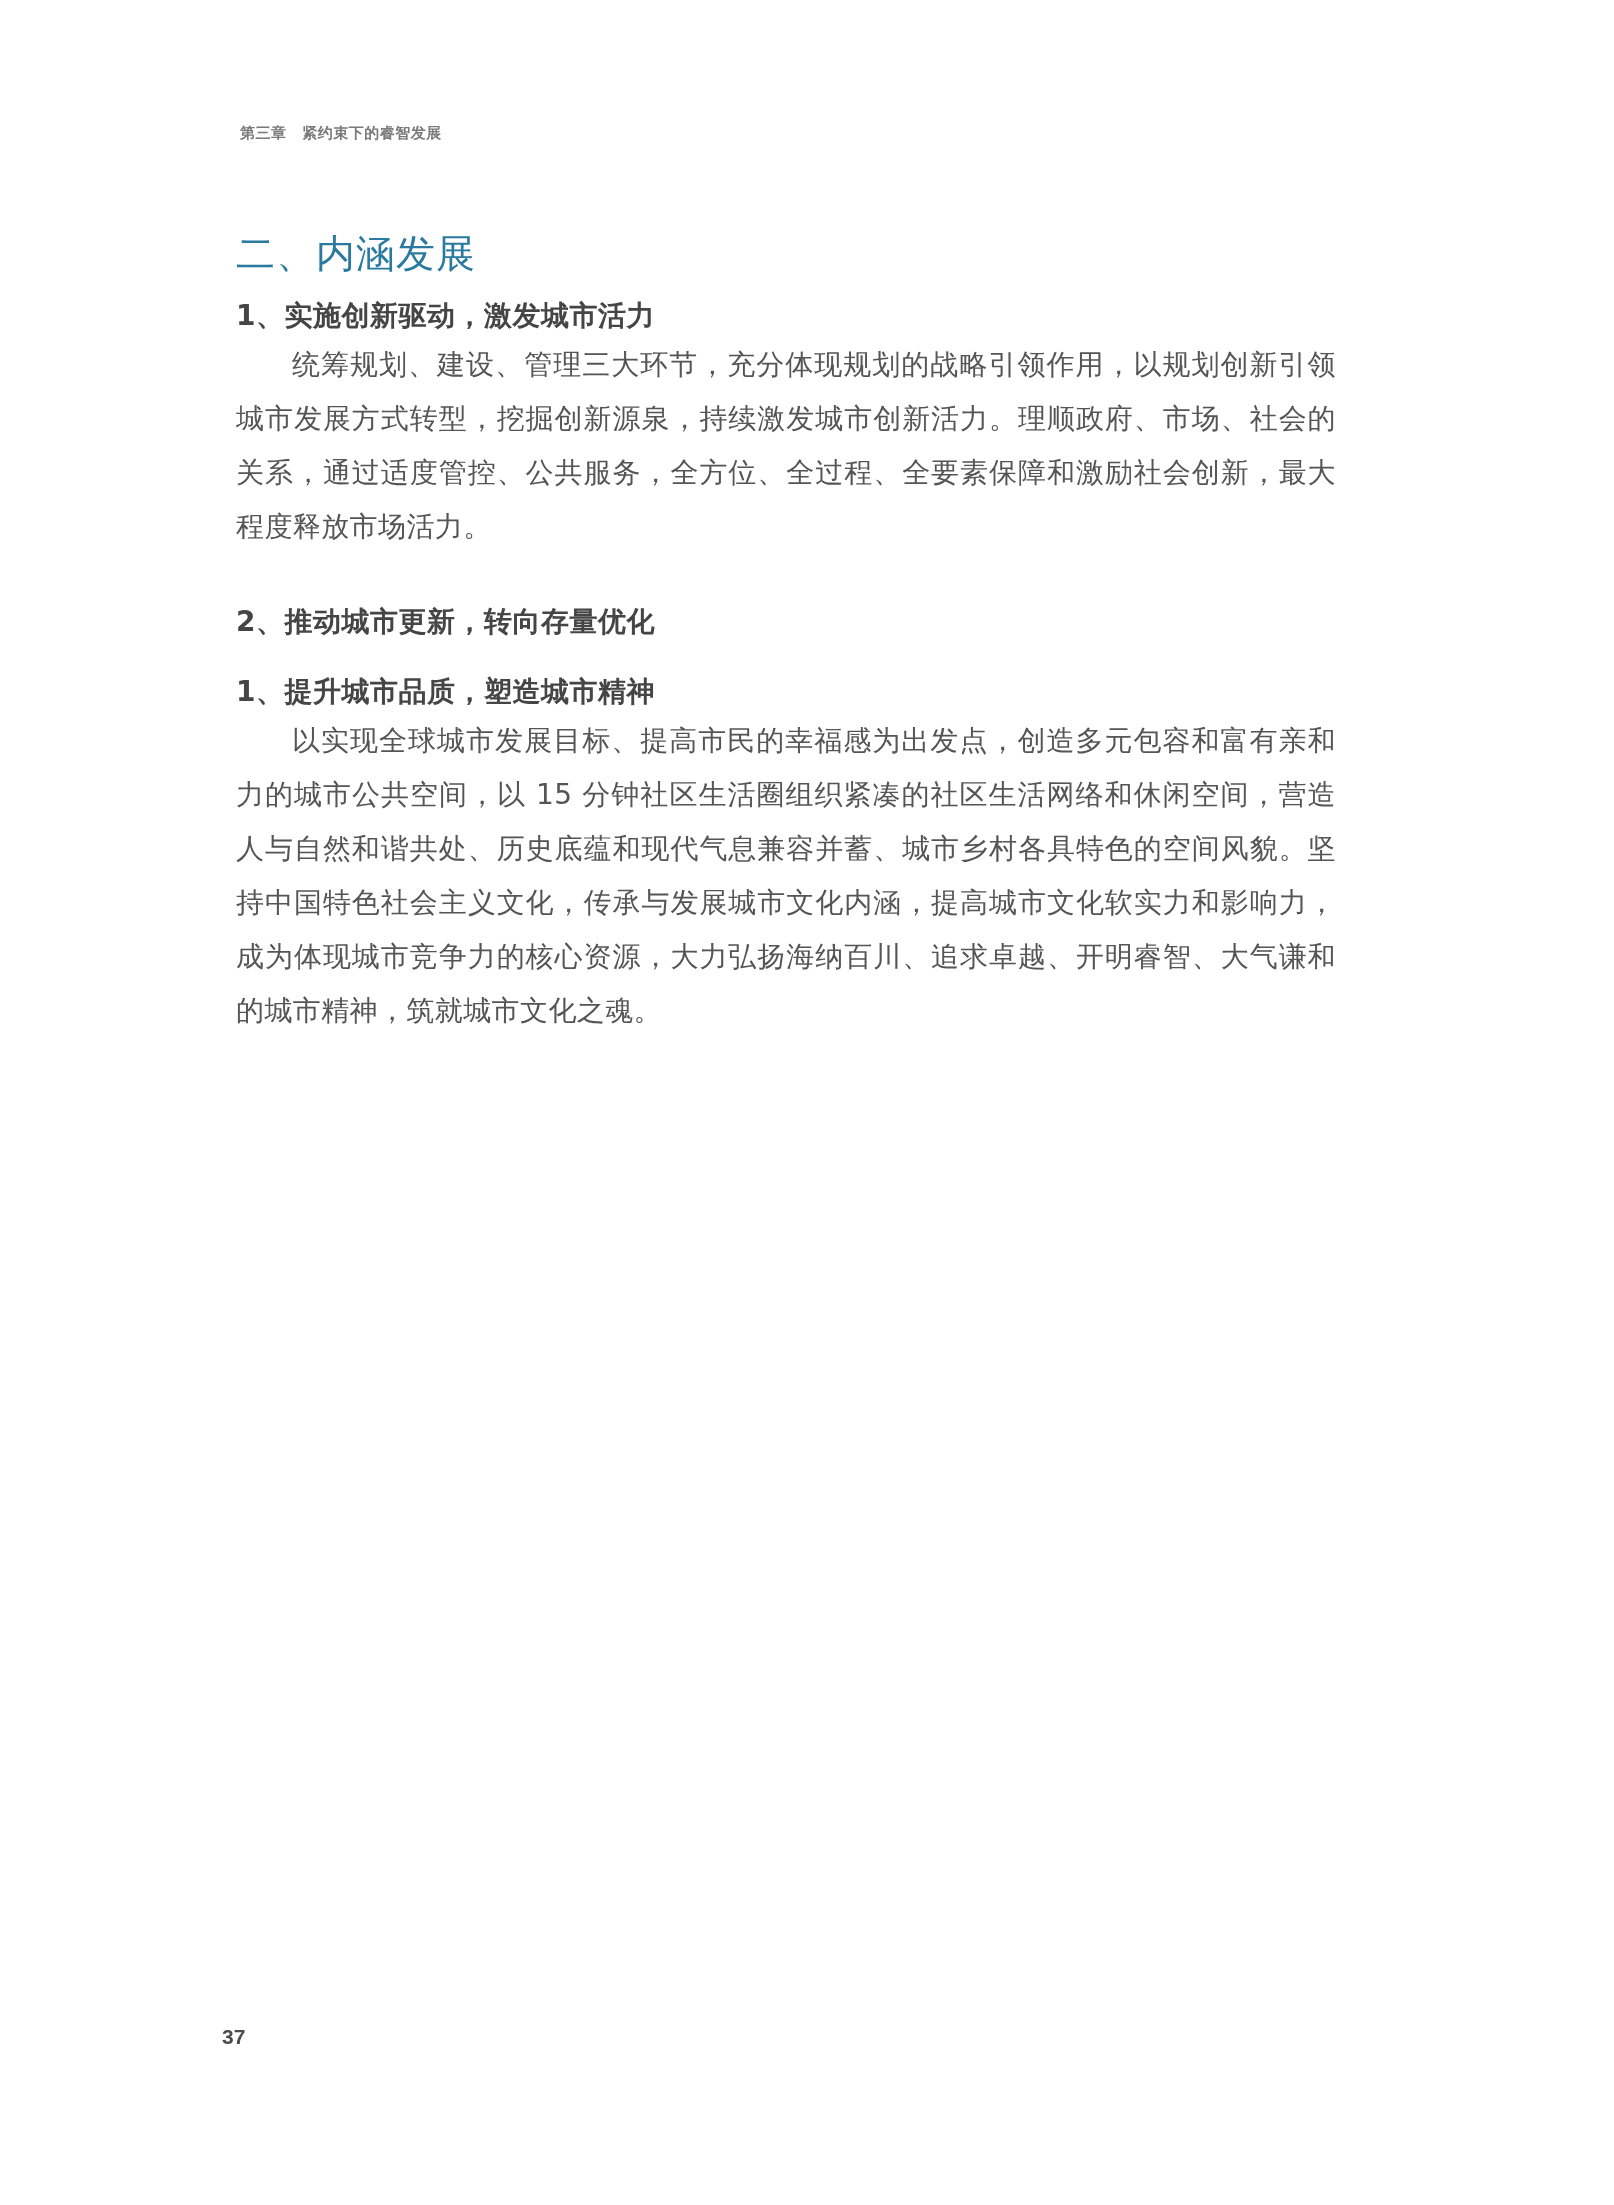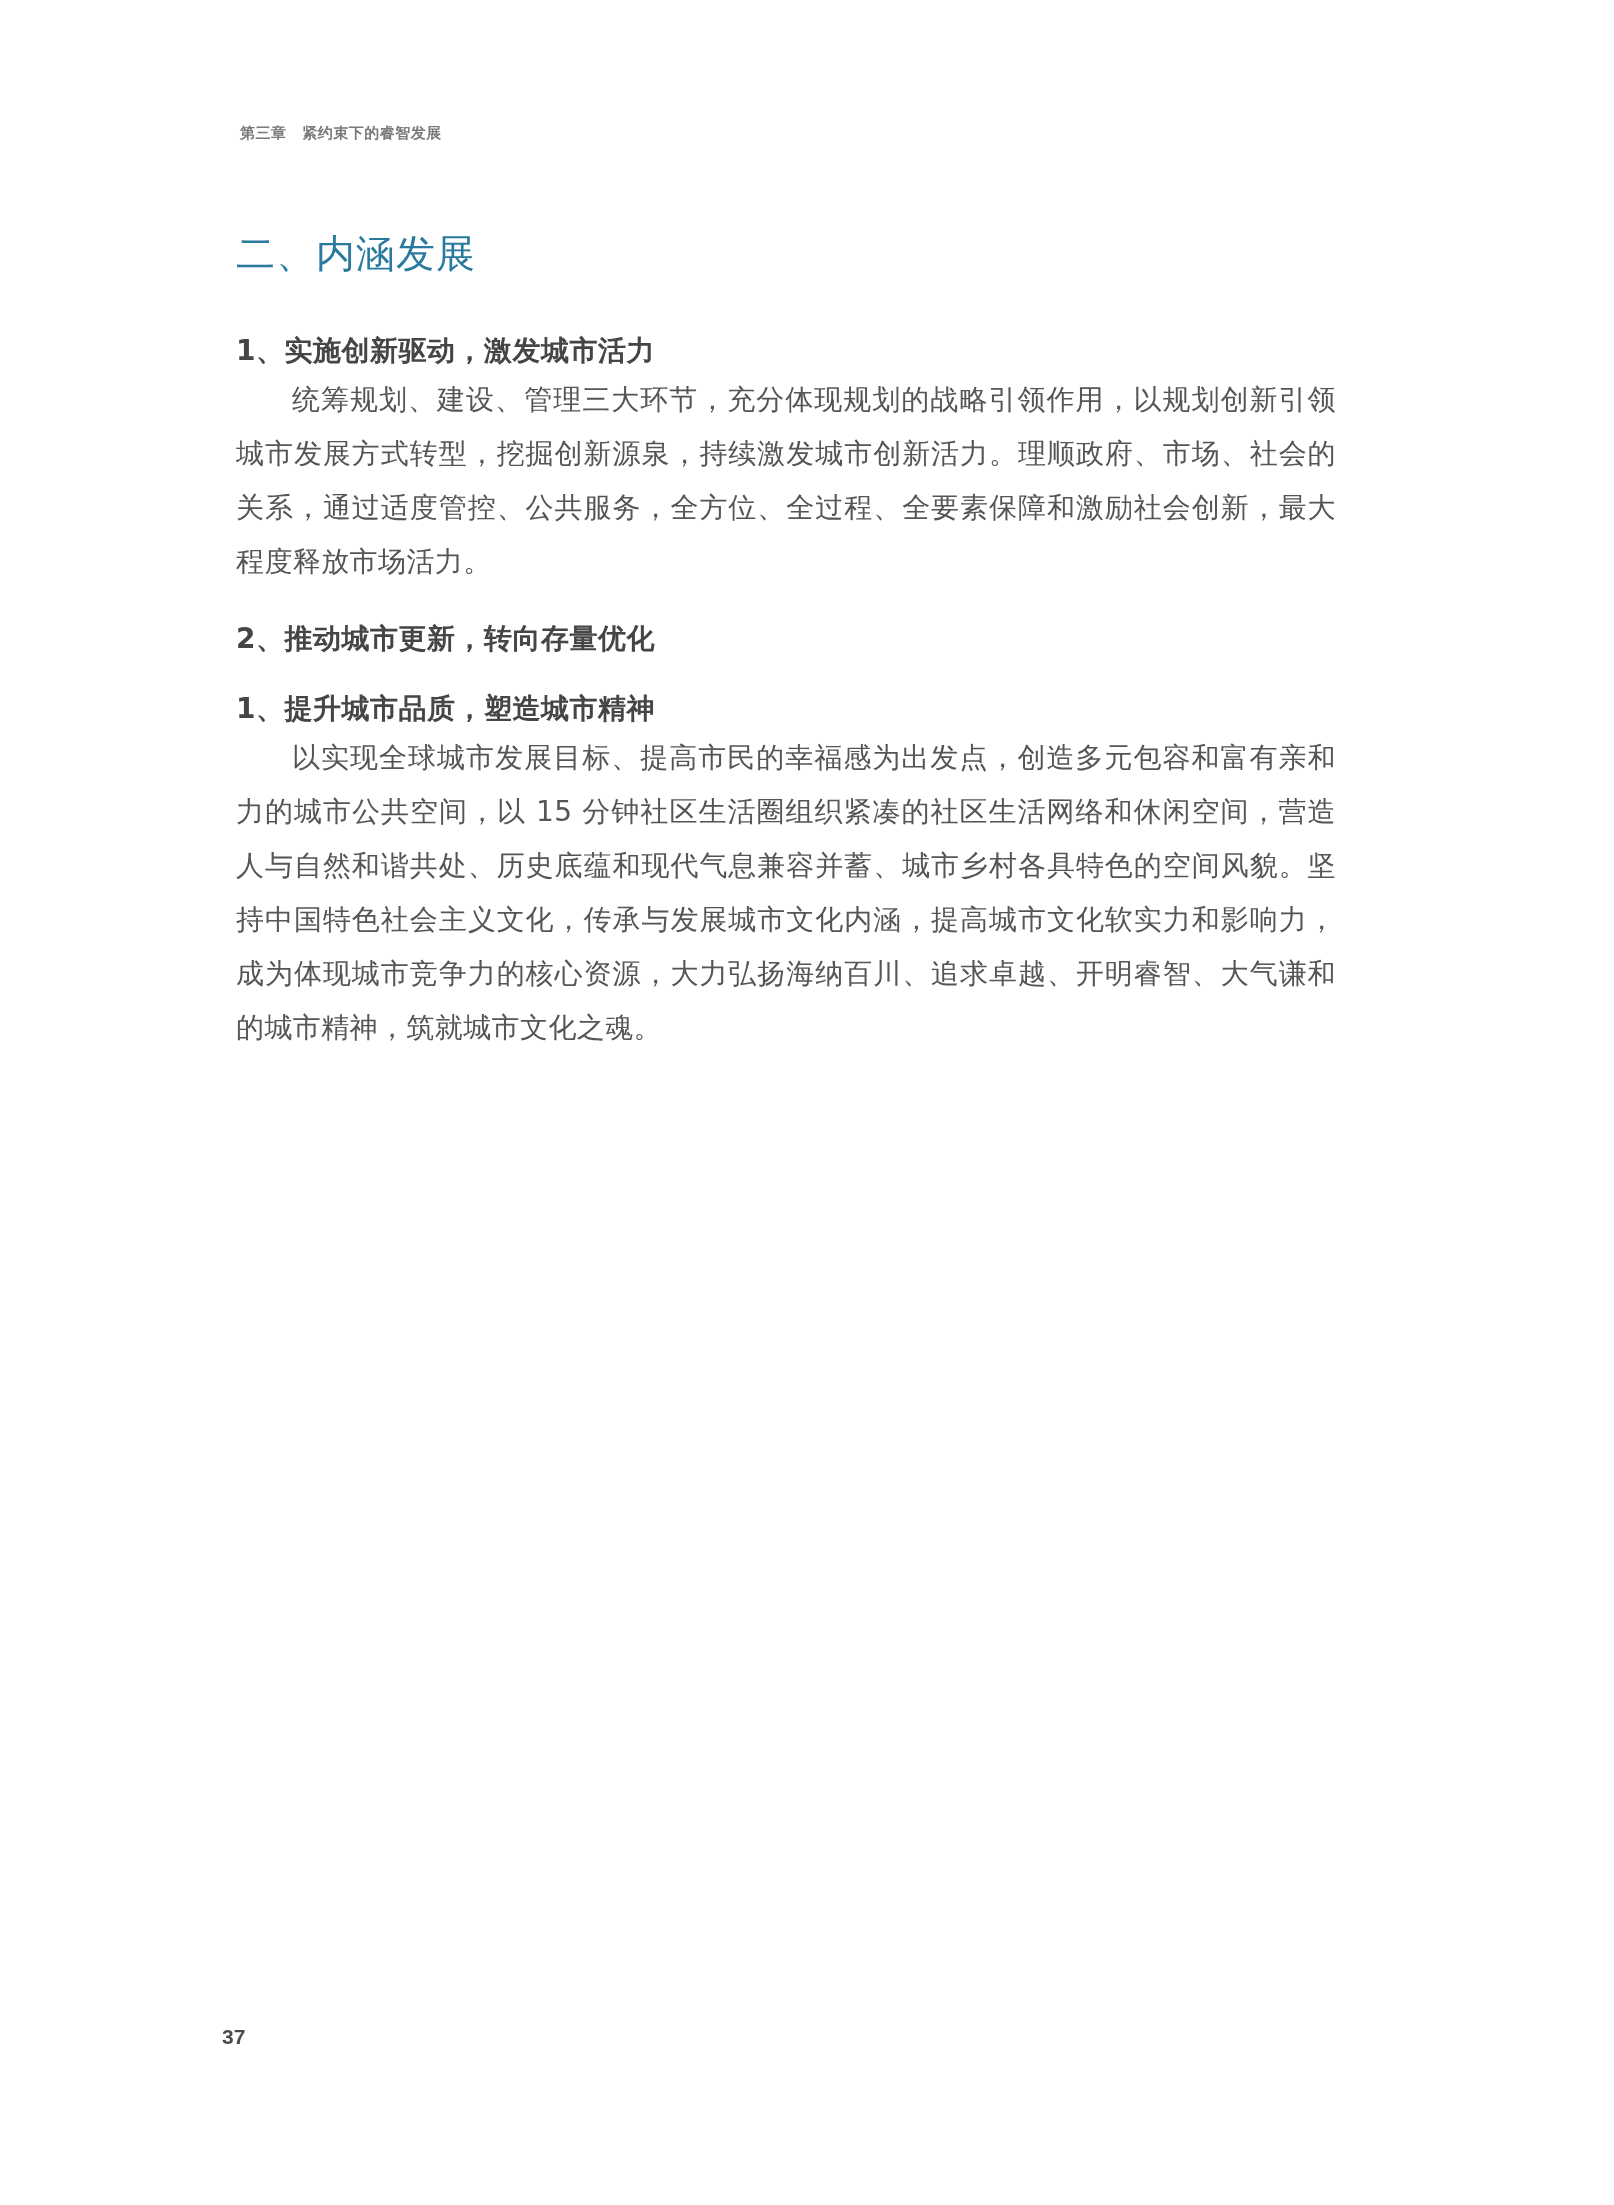--- a/index.html
+++ b/index.html
@@ -64,22 +64,22 @@
     .paragraph {
       font-size: 28px;
       color: #555555;
       margin: 0;
       line-height: 54px;
       text-align: justify;
       text-indent: 2em;
       letter-spacing: 0.4px;
     }
     #sec-title { margin-top: 0; }
-    #sub-1 { margin-top: 51px; }
-    #sub-2 { margin-top: 30px; }
+    #sub-1 { margin-top: 16px; }
+    #sub-2 { margin-top: 48px; }
     #sub-3 { margin-top: 30px; }
     #sub-4 { margin-top: 30px; }
     .subsection .paragraph { margin-top: 2px; }
     .page-number {
       position: absolute;
       left: 222px;
       top: 2025px;
       font-size: 21px;
       font-weight: bold;
       color: #4a4a4a;

